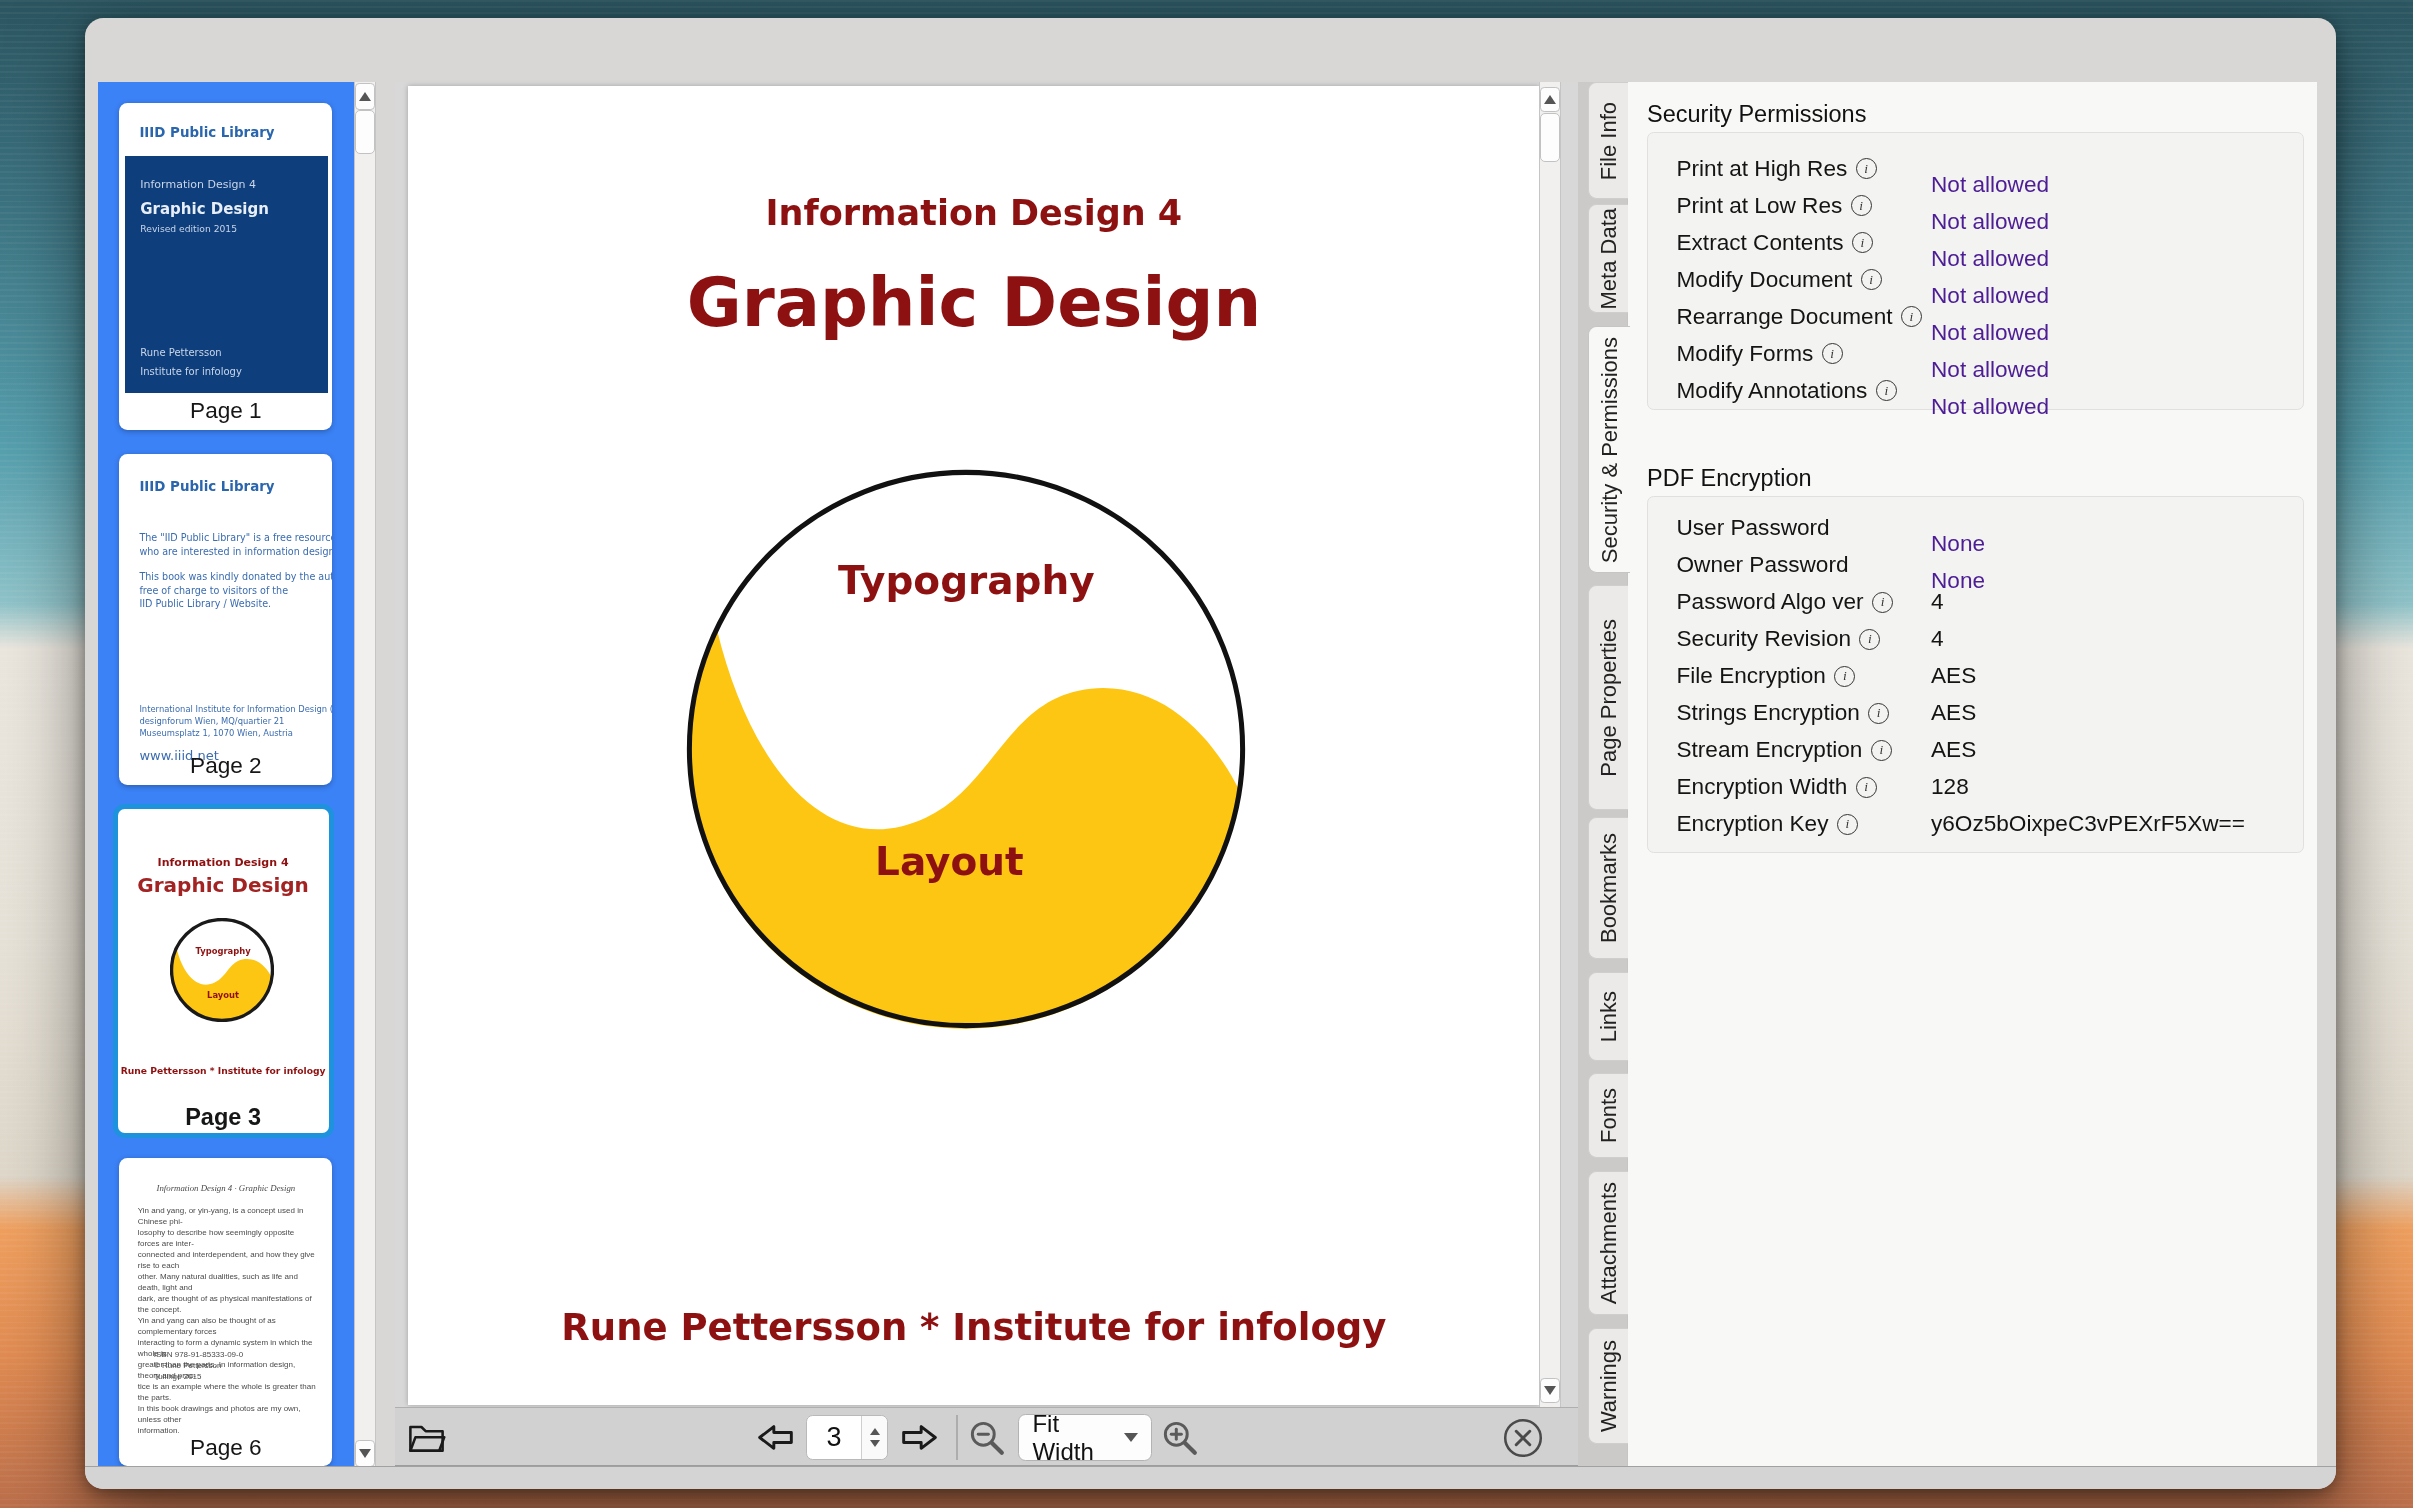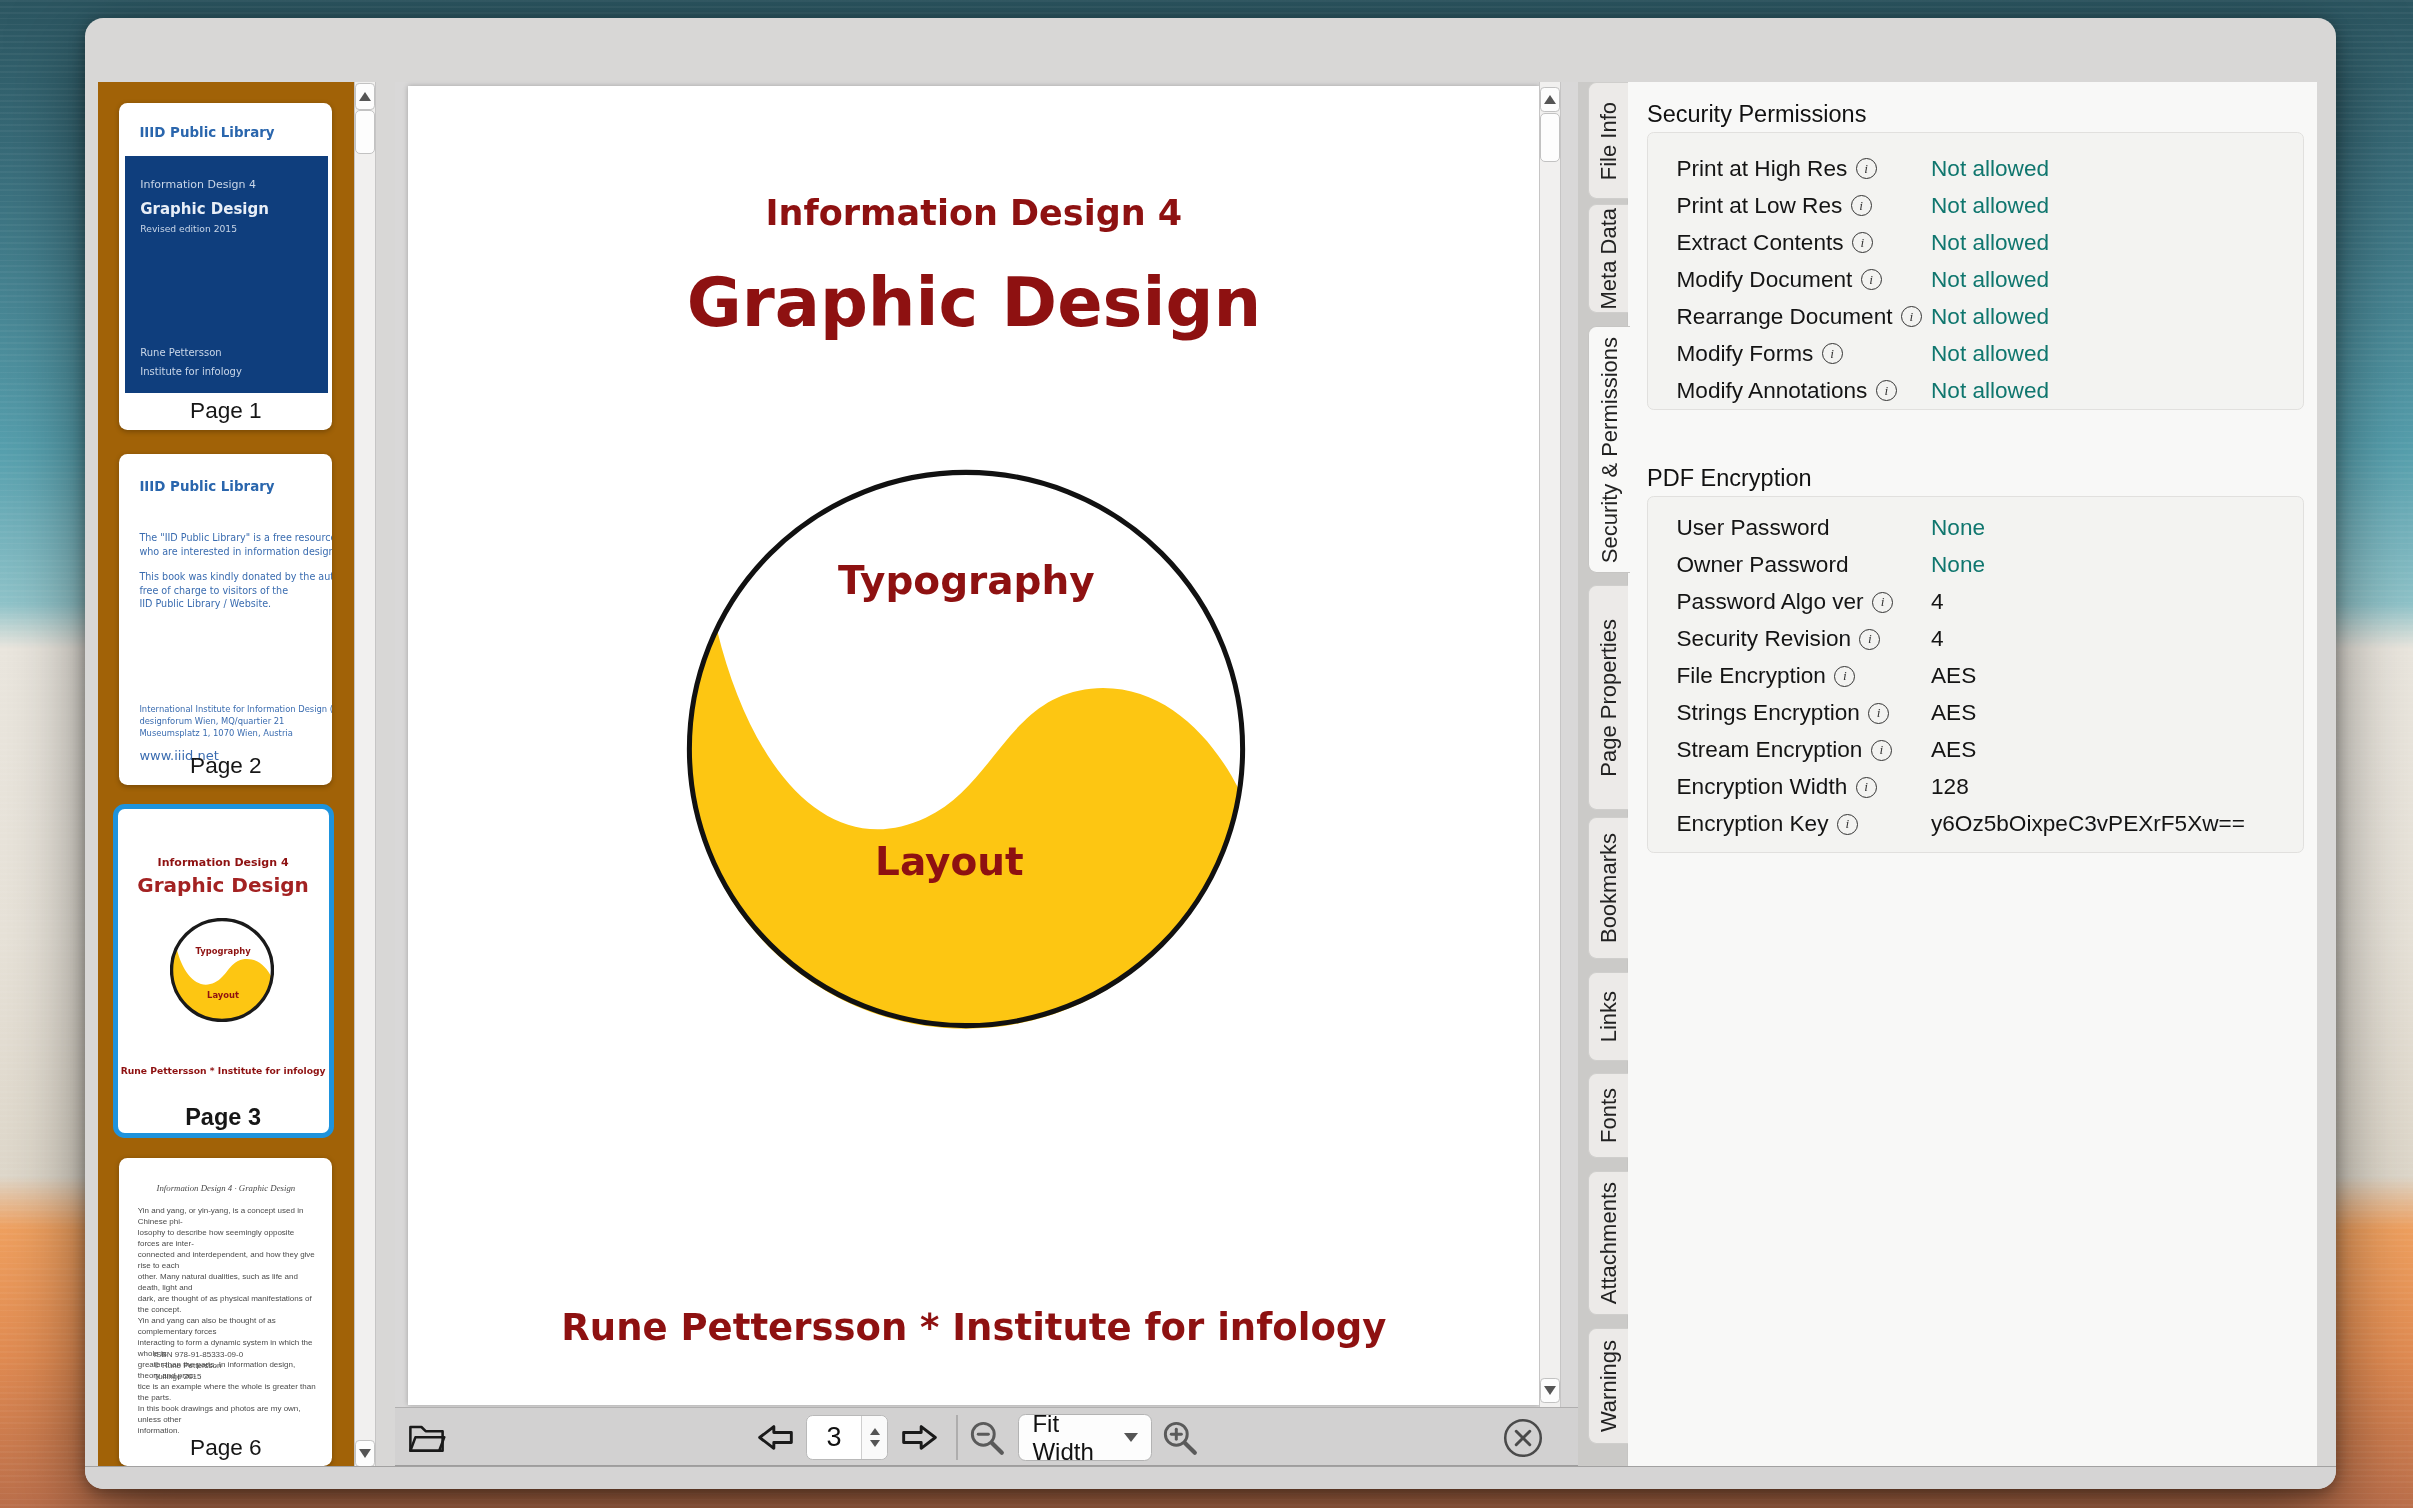--- a/index.html
+++ b/index.html
@@ -14,21 +14,21 @@
   
   .window{position:absolute;left:85px;top:18.4px;width:2251px;height:1471px;
     background:#d8d7d6;border-radius:18.4px;overflow:hidden;
     box-shadow:0 28.5px 75px rgba(0,0,0,.5), 0 3.4px 15px rgba(0,0,0,.35);}
   .titlebar{position:absolute;left:0;top:0;width:100%;height:63px;background:#d2d1d1;
     border-bottom:0.8px solid #a6a6a6;display:flex;align-items:center;justify-content:center;}
   .title-text{font-size:23.5px;font-weight:bold;color:#4a4a4a;letter-spacing:0.2px;}
   .lights{position:absolute;left:11.7px;top:22px;display:flex;gap:15px;}
   .light{width:19px;height:19px;border-radius:50%;}
   
-  .sidebar{position:absolute;left:13.4px;top:64px;width:278px;height:1384px;background:#a16207;}
+  .sidebar{position:absolute;left:13.4px;top:64px;width:278px;height:1384px;background:#3b82f6;}
   .thumb-card{position:absolute;left:21px;width:213px;background:#fff;border-radius:8.4px;
     overflow:hidden;box-shadow:0 1.7px 5px rgba(0,0,0,.25);}
   .thumb-sel{position:absolute;left:14.2px;width:221px;background:#fff;border:5.9px solid #1e93dd;
     border-radius:11.7px;overflow:hidden;box-sizing:border-box;}
   .page-label{position:absolute;left:0;width:100%;text-align:center;font-size:22.6px;color:#161616;}
   .blue-h{position:absolute;left:20px;font-weight:bold;font-size:13.4px;color:#2a66ad;
     font-family:"DejaVu Sans",sans-serif;white-space:nowrap;}
   .navy{position:absolute;left:5.9px;width:203px;background:#0f3e7d;color:#c9d6e8;
     font-family:"DejaVu Sans",sans-serif;}
   .navy div{position:absolute;left:15px;white-space:nowrap;}
@@ -76,21 +76,21 @@
   .vtab span{writing-mode:vertical-rl;transform:rotate(180deg);font-size:22px;color:#222;white-space:nowrap;}
   .vtab.selected{background:#f8f8f7;width:42px;border-color:#c6c5c3;}
   .panel-h{position:absolute;font-size:23.5px;color:#111;white-space:nowrap;}
   .pbox{position:absolute;left:1562px;width:657px;background:#f3f3f1;border:0.8px solid #e1e0de;
     border-radius:6.7px;box-sizing:border-box;}
   .prow{position:relative;height:37px;}
   .plabel{position:absolute;left:28.5px;top:0;height:37px;display:flex;align-items:center;gap:8.4px;
     font-size:22.6px;color:#141414;white-space:nowrap;}
   .pvalue{position:absolute;left:283px;top:0;height:37px;display:flex;align-items:center;
     font-size:22.6px;color:#141414;white-space:nowrap;}
-  .pvalue.muted{color:#0f766e;}
+  .pvalue.muted{color:#4c1d95;margin-top:16px;}
   .iinfo{display:inline-flex;width:19px;height:19px;border:1.3px solid #333;border-radius:50%;
     align-items:center;justify-content:center;font-size:13.4px;color:#333;
     font-family:"Liberation Serif",serif;font-style:italic;flex:0 0 auto;}
   .footerbar{position:absolute;left:0;top:1448px;width:100%;height:22.6px;background:#d5d4d4;border-top:0.8px solid #a2a1a1;box-sizing:border-box;}
   .icon-stroke{stroke:#1a1a1a;fill:none;stroke-linejoin:round;stroke-linecap:round;}
   .mag{stroke:#5a5a5a;fill:none;stroke-linecap:round;}
 </style>
 </head>
 <body>
 

